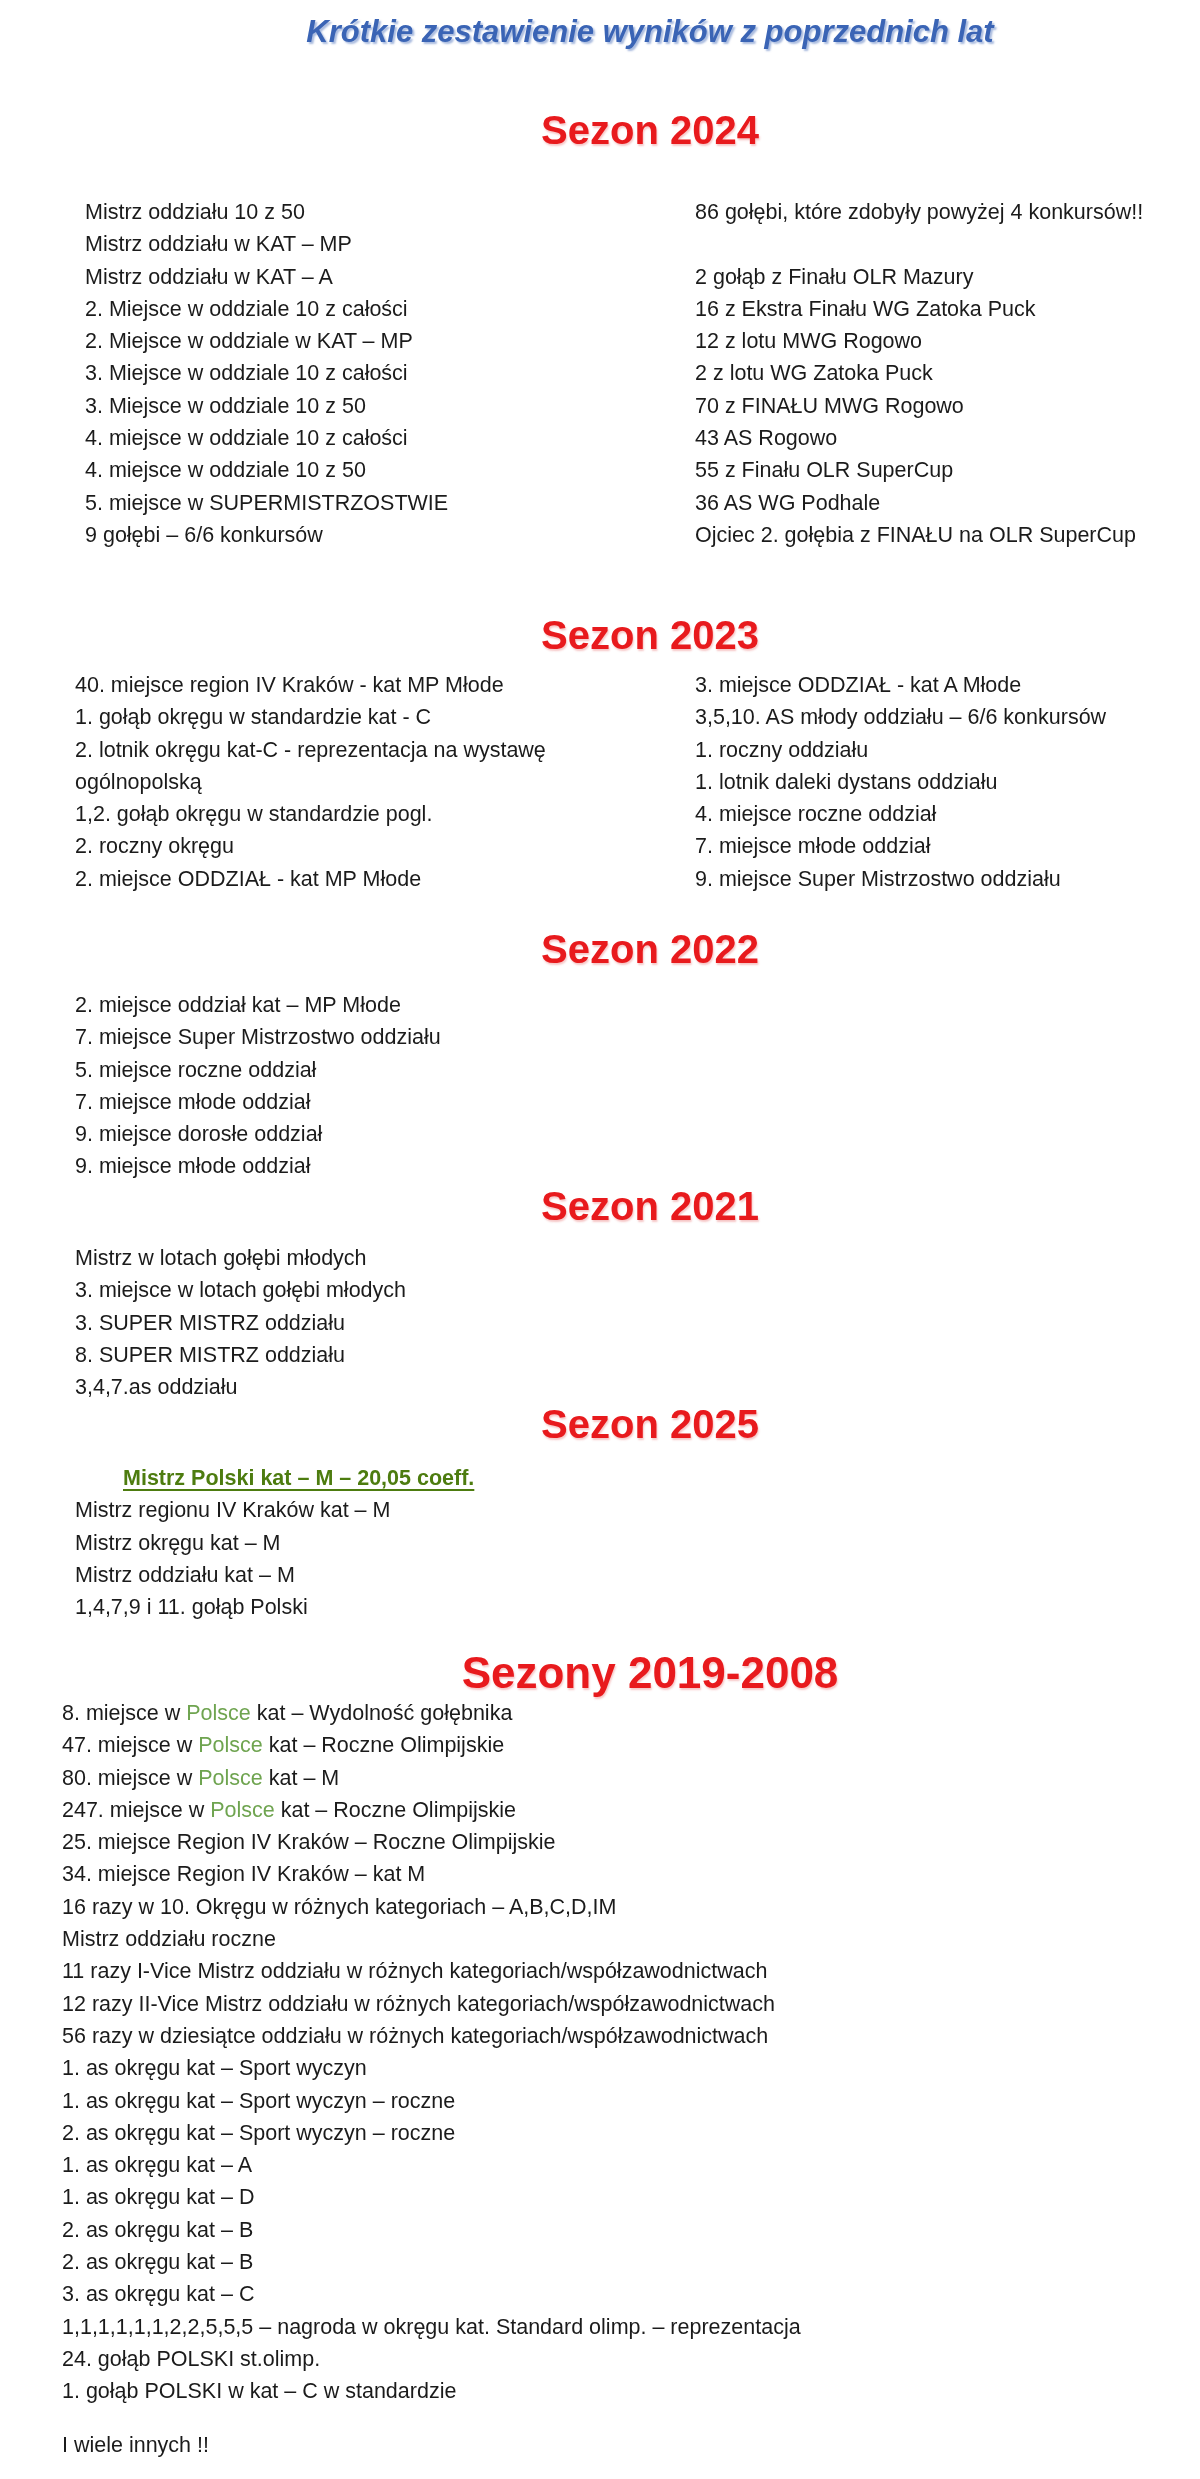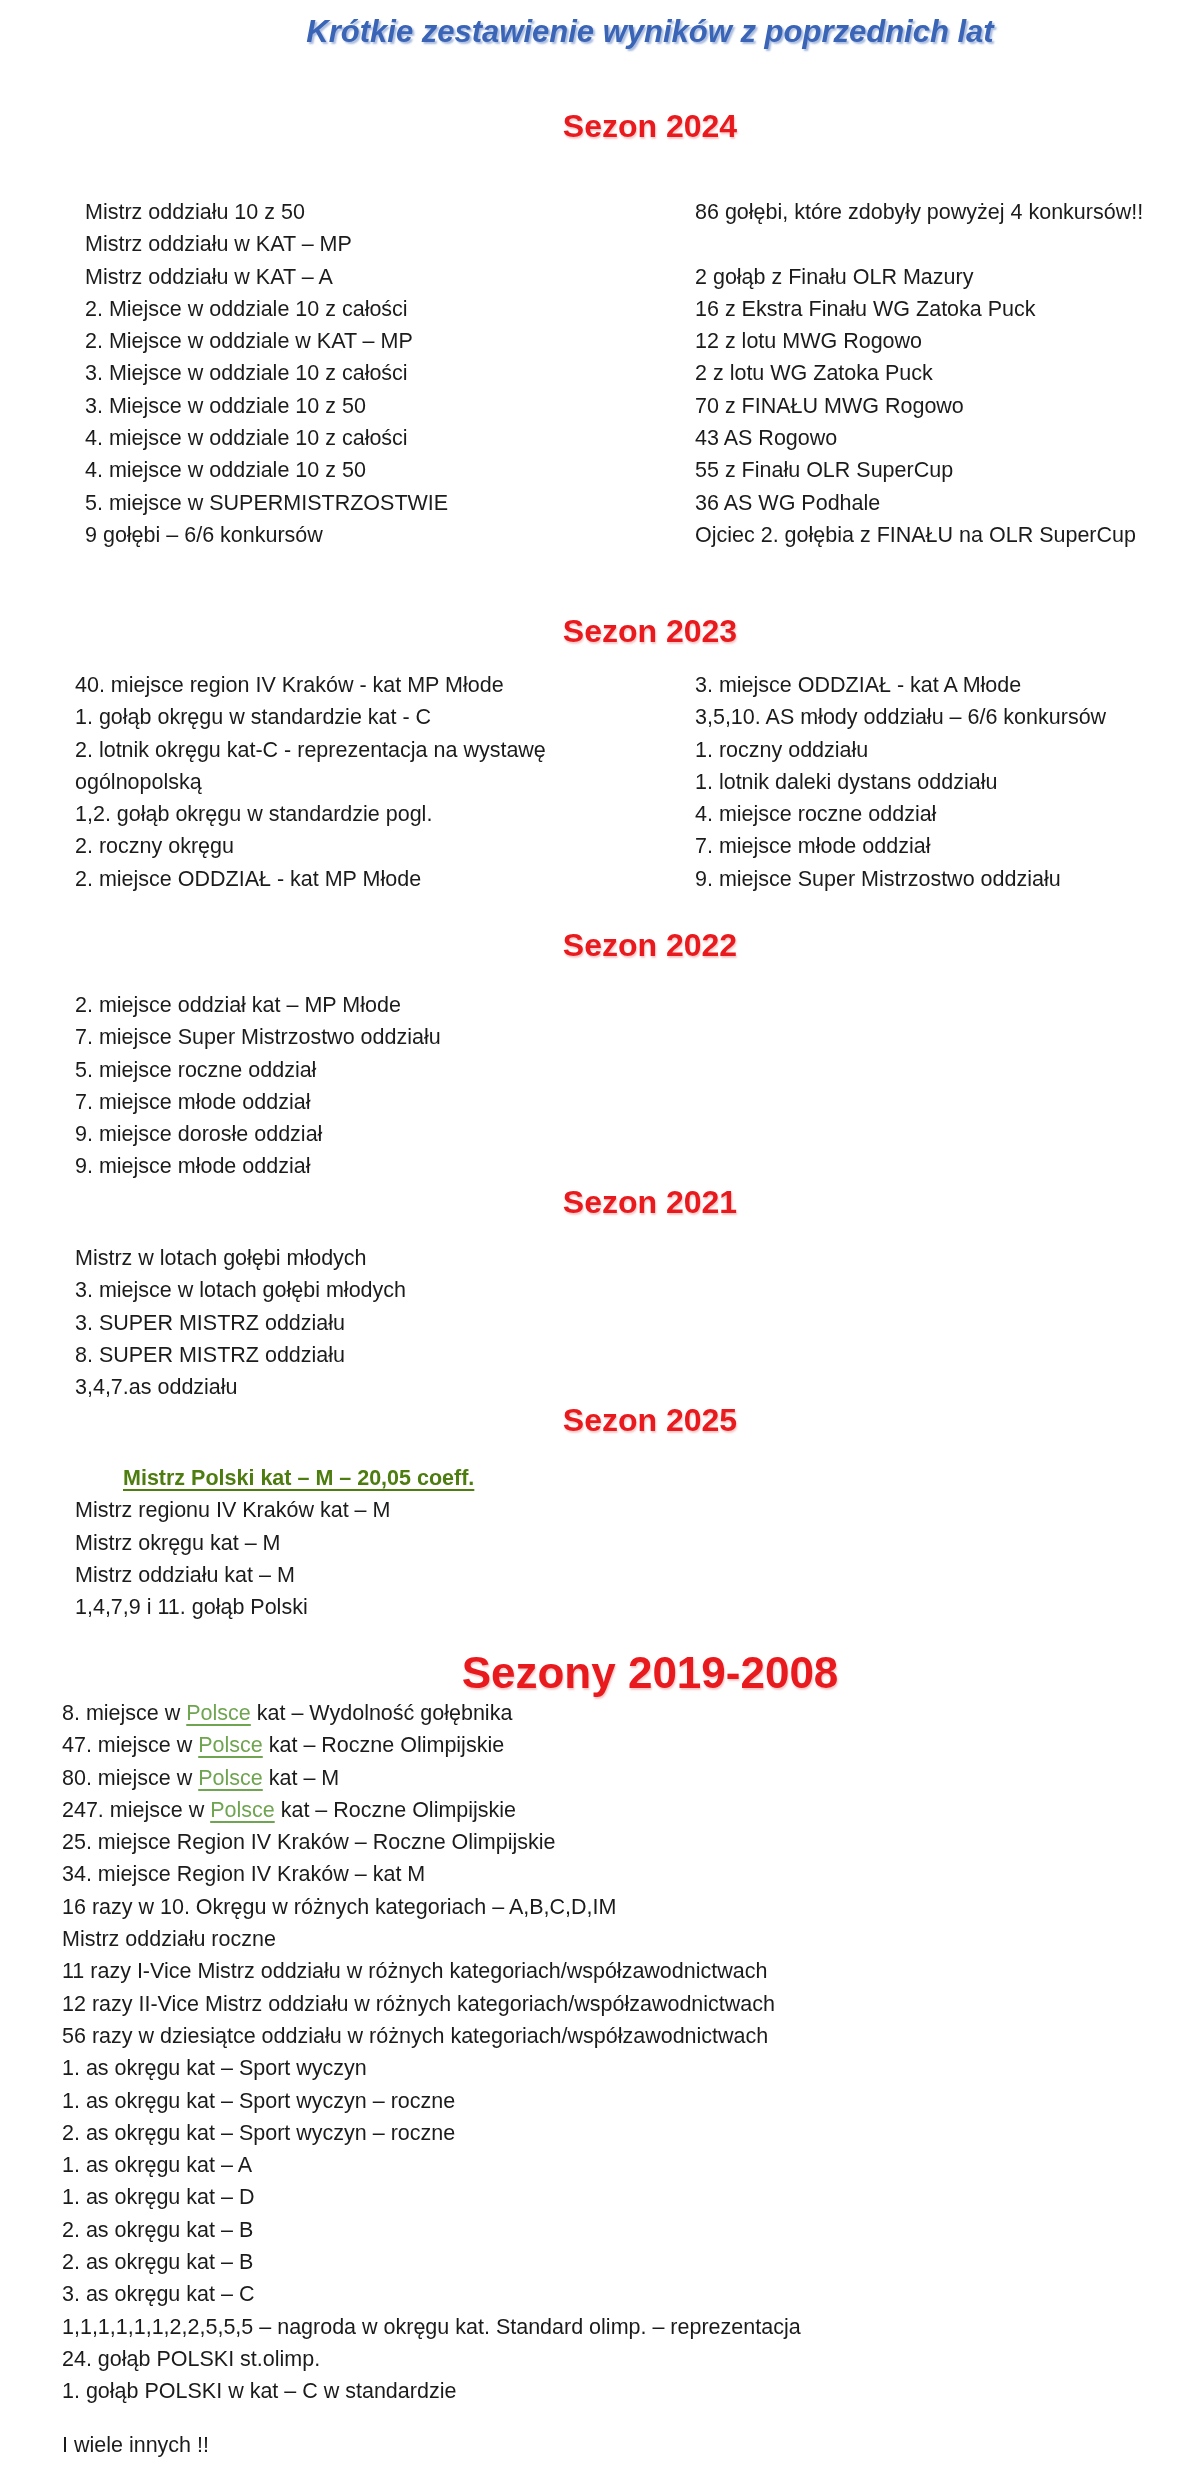--- a/index.html
+++ b/index.html
@@ -20,21 +20,21 @@
     font-style:italic;
     font-weight:bold;
     color:#3a64b5;
     text-shadow:2px 2px 2px rgba(122,149,205,0.65);
     white-space:nowrap;
   }
   .season-h{
     position:absolute;
     left:100px; width:1100px;
     text-align:center;
-    font-size:32px;
+    font-size:40px;
     font-weight:bold;
     color:#e81a1d;
     text-shadow:1px 2px 2px rgba(225,70,70,0.30);
     white-space:nowrap;
   }
   .season-h.big{font-size:44px;}
   .list .line{
     height:32.3px;
     line-height:32.3px;
     font-size:21.5px;
@@ -45,21 +45,20 @@
   .green-bold{
     color:#4d7c0f;
     font-weight:bold;
     text-decoration:underline;
     text-decoration-thickness:2px;
     text-underline-offset:4px;
     margin-left:48px;
   }
   .green-link{
     color:#6fa450;
-    text-decoration:underline;
     text-underline-offset:4px;
     cursor:pointer;
   }
   .footer-note{
     position:absolute;
     left:62px; top:2429px;
     font-size:21.5px;
     line-height:32.3px;
     white-space:nowrap;
   }

